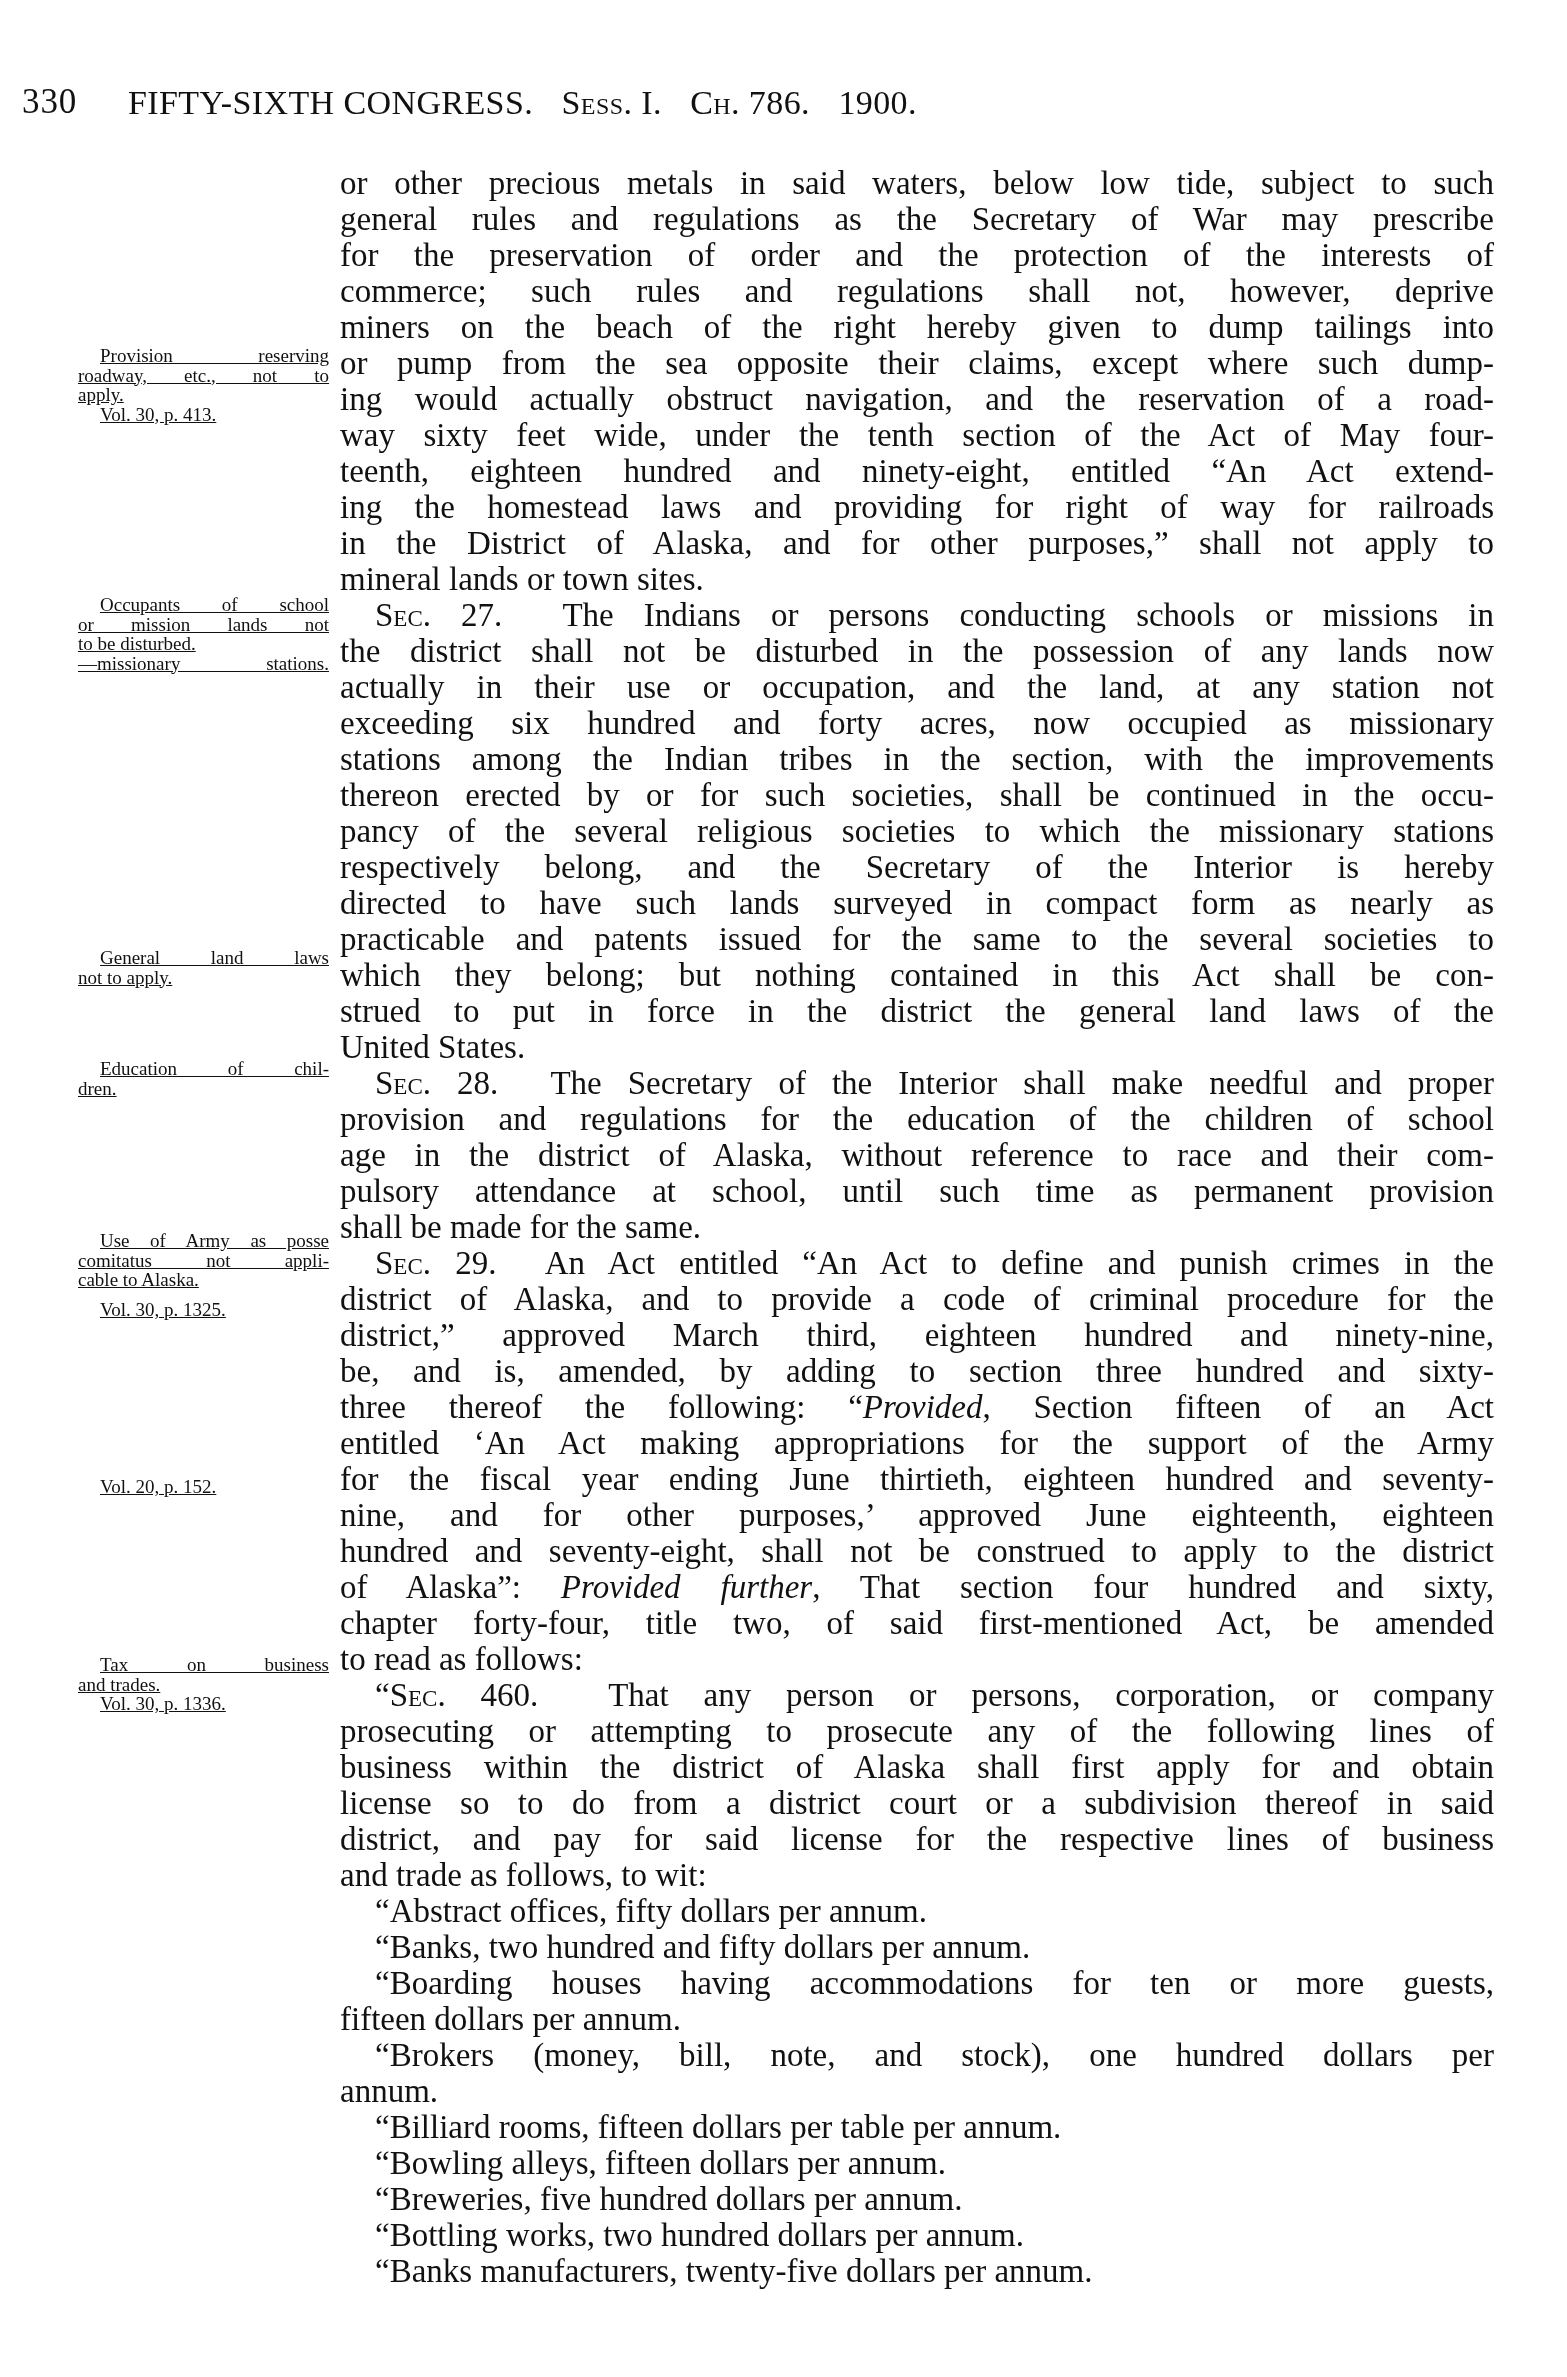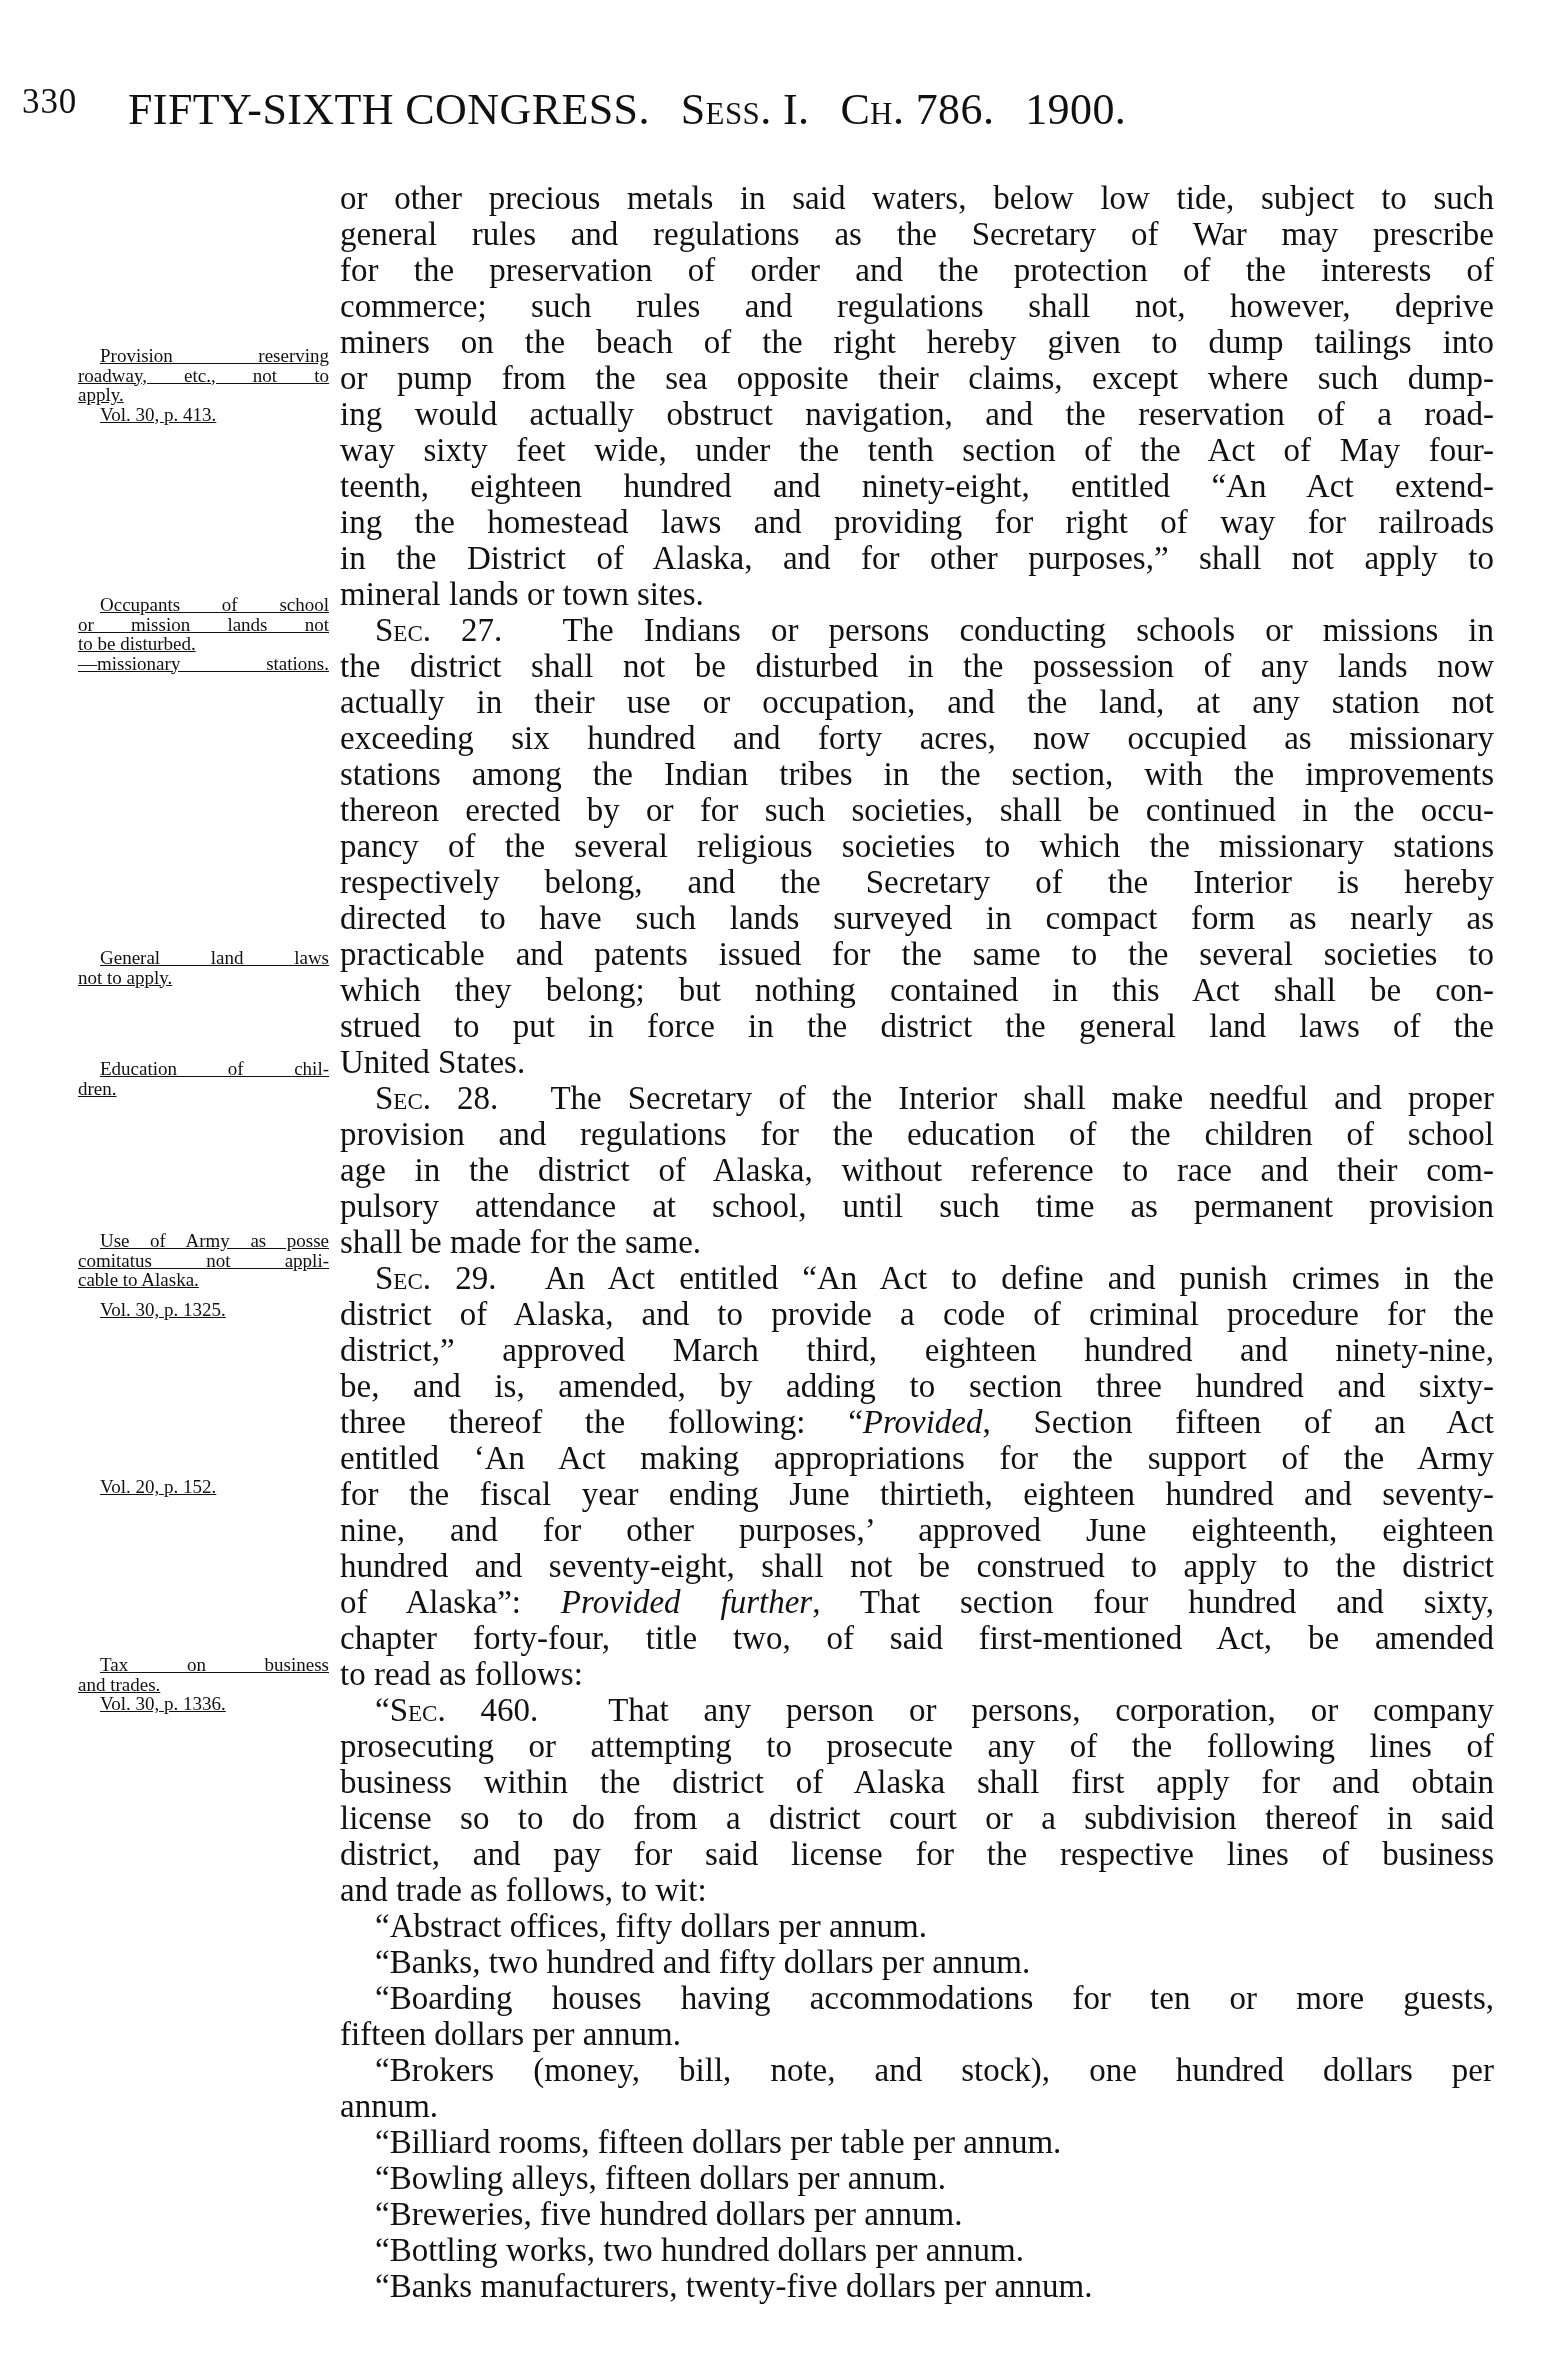--- a/index.html
+++ b/index.html
@@ -26,31 +26,31 @@
       position: absolute;
       left: 22px;
       top: 0;
       font-size: 35px;
       letter-spacing: 0.9px;
     }
     .running-head {
       position: absolute;
       left: 128px;
       top: 1.8px;
-      font-size: 44px;
+      font-size: 34px;
       letter-spacing: 0.4px;
       white-space: nowrap;
     }
     .running-head .sc { font-variant: small-caps; }
     .running-head span { margin-right: 19.5px; }
 
     .body-col {
       position: absolute;
       left: 340px;
-      top: 180px;
+      top: 165px;
       width: 1154px;
       font-size: 33px;
       line-height: 36px;
     }
     .line {
       display: block;
       text-align: justify;
       text-align-last: justify;
       white-space: nowrap;
       height: 36px;

